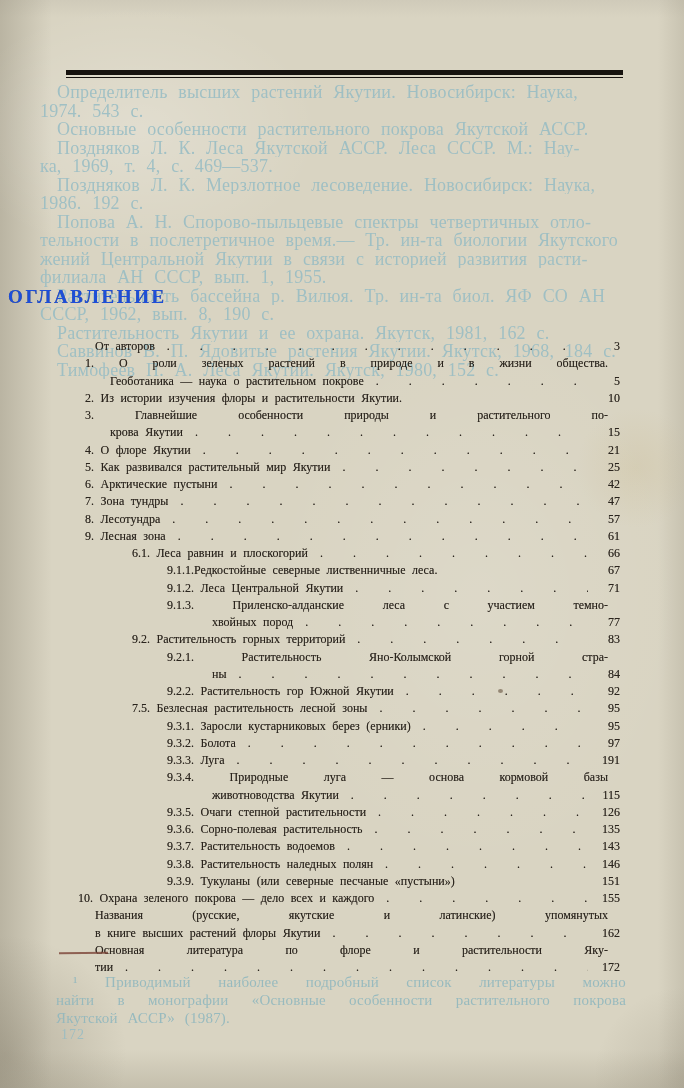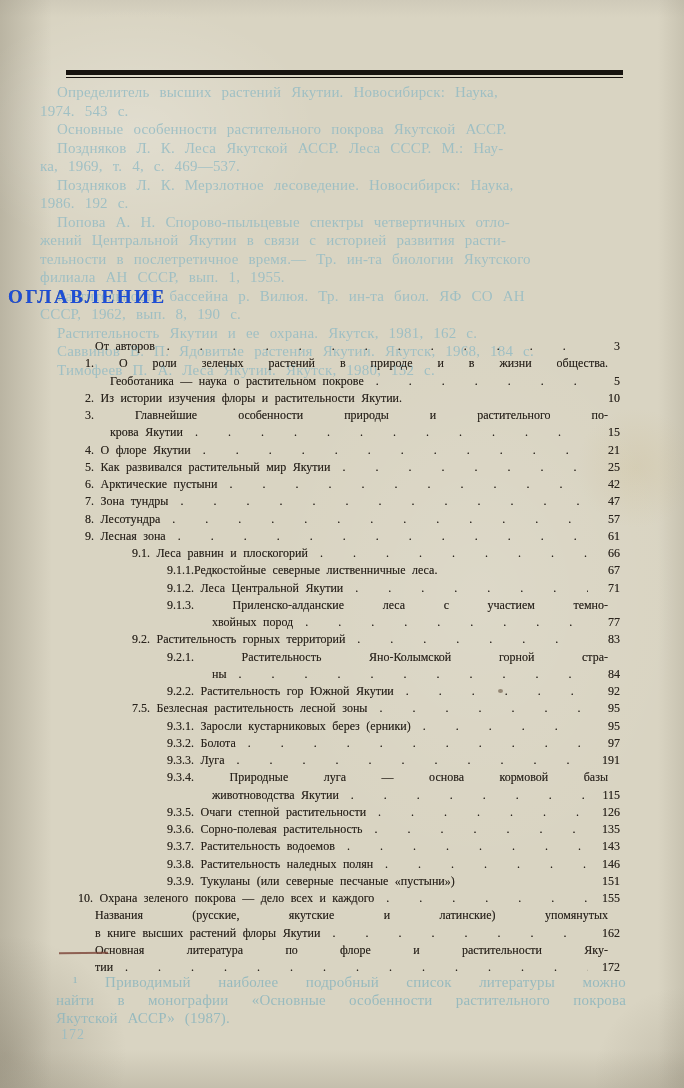--- a/index.html
+++ b/index.html
@@ -15,21 +15,21 @@
       radial-gradient(circle 60px at 93% 43%, rgba(199,182,138,.25), transparent 100%),
       linear-gradient(90deg, rgba(160,154,136,.55) 0px, rgba(160,154,136,0) 52px),
       linear-gradient(270deg, rgba(168,162,144,.35) 0px, rgba(168,162,144,0) 26px),
       linear-gradient(0deg, rgba(165,159,140,.40) 0px, rgba(165,159,140,0) 38px),
       linear-gradient(180deg, rgba(190,185,170,.35) 0px, rgba(190,185,170,0) 18px);
   }
   .page{position:absolute;inset:0;}
 
   
   .bleed{color:#96bcc4;opacity:.85;filter:blur(.35px);z-index:1;position:absolute;
-         font-size:15px;word-spacing:6px;letter-spacing:.2px;white-space:nowrap;}
+         font-size:18px;word-spacing:6px;letter-spacing:.2px;white-space:nowrap;}
   .bleed-top{top:83px;left:40px;width:586px;line-height:18.5px;}
   .bleed-top div{height:18.5px;overflow:hidden;}
   .bleed .ind{text-indent:17px;}
   .bleed-bottom{top:974px;left:56px;width:570px;line-height:17.8px;font-size:15px;color:#8db6be;}
   .bleed-bottom .jl{text-align:justify;text-align-last:justify;white-space:normal;height:17.8px;overflow:hidden;}
   .bleed-pageno{top:1027px;left:61px;font-size:14px;letter-spacing:1px;}
 
   
   .toprule{position:absolute;left:66px;top:70px;width:557px;z-index:2;}
   .toprule .r1{height:4.5px;background:#17130f;}
@@ -66,22 +66,22 @@
 
   <div class="bleed bleed-top">
     <div class="ind">Определитель высших растений Якутии. Новосибирск: Наука,</div>
     <div>1974. 543 с.</div>
     <div class="ind">Основные особенности растительного покрова Якутской АССР.</div>
     <div class="ind">Поздняков Л. К. Леса Якутской АССР. Леса СССР. М.: Нау-</div>
     <div>ка, 1969, т. 4, с. 469—537.</div>
     <div class="ind">Поздняков Л. К. Мерзлотное лесоведение. Новосибирск: Наука,</div>
     <div>1986. 192 с.</div>
     <div class="ind">Попова А. Н. Спорово-пыльцевые спектры четвертичных отло-</div>
+    <div>тельности в послетретичное время.— Тр. ин-та биологии Якутского</div>
     <div>жений Центральной Якутии в связи с историей развития расти-</div>
-    <div>тельности в послетретичное время.— Тр. ин-та биологии Якутского</div>
     <div>филиала АН СССР, вып. 1, 1955.</div>
     <div class="ind">Растительность бассейна р. Вилюя. Тр. ин-та биол. ЯФ СО АН</div>
     <div>СССР, 1962, вып. 8, 190 с.</div>
     <div class="ind">Растительность Якутии и ее охрана. Якутск, 1981, 162 с.</div>
     <div class="ind">Саввинов В. П. Ядовитые растения Якутии. Якутск, 1968, 184 с.</div>
     <div class="ind">Тимофеев П. А. Леса Якутии. Якутск, 1980, 152 с.</div>
   </div>
 
   <div class="toprule">
     <div class="r1"></div>
@@ -141,21 +141,21 @@
         <span class="t">8. Лесотундра</span>
         <span class="leader">. . . . . . . . . . . . . . . . . . . . . . . . . . . . . . . . . . . . . . . .</span>
         <span class="pg">57</span>
       </div>
       <div class="toc-line i-n1">
         <span class="t">9. Лесная зона</span>
         <span class="leader">. . . . . . . . . . . . . . . . . . . . . . . . . . . . . . . . . . . . . . . .</span>
         <span class="pg">61</span>
       </div>
       <div class="toc-line i-s1">
-        <span class="t">9.1. Леса равнин и плоскогорий</span>
+        <span class="t">6.1. Леса равнин и плоскогорий</span>
         <span class="leader">. . . . . . . . . . . . . . . . . . . . . . . . . . . . . . . . . . . . . . . .</span>
         <span class="pg">66</span>
       </div>
       <div class="toc-line i-s2">
         <span class="t">9.1.1.Редкостойные северные лиственничные леса.</span>
         <span class="leader"></span>
         <span class="pg">67</span>
       </div>
       <div class="toc-line i-s2">
         <span class="t">9.1.2. Леса Центральной Якутии</span>

